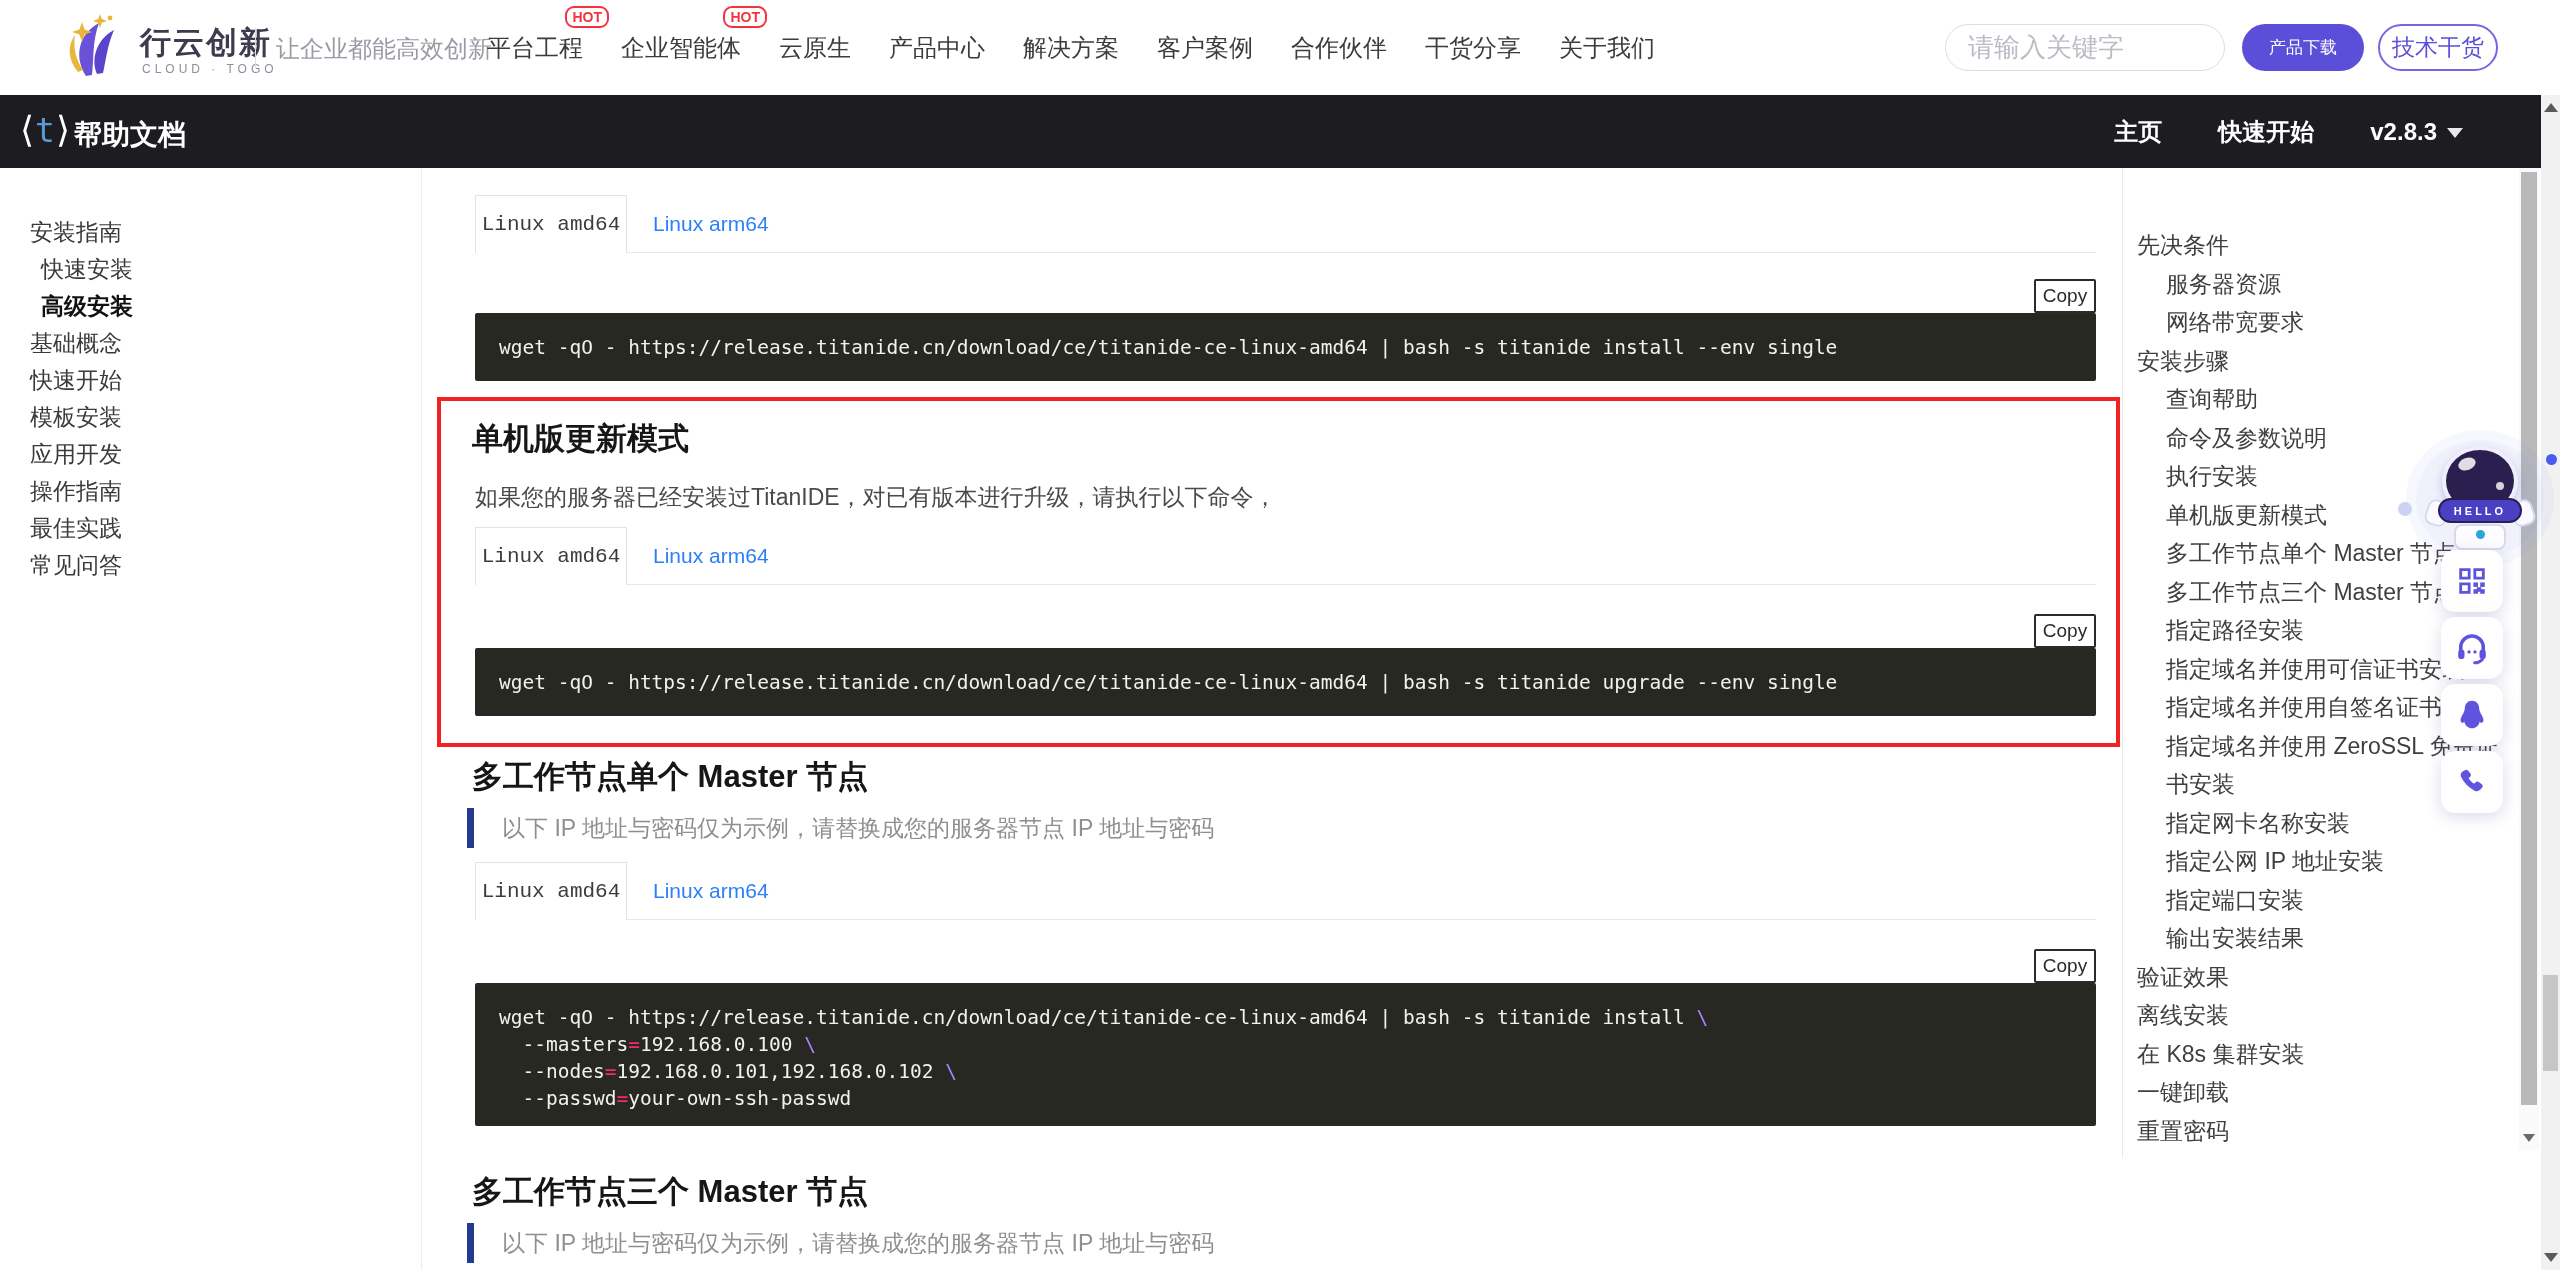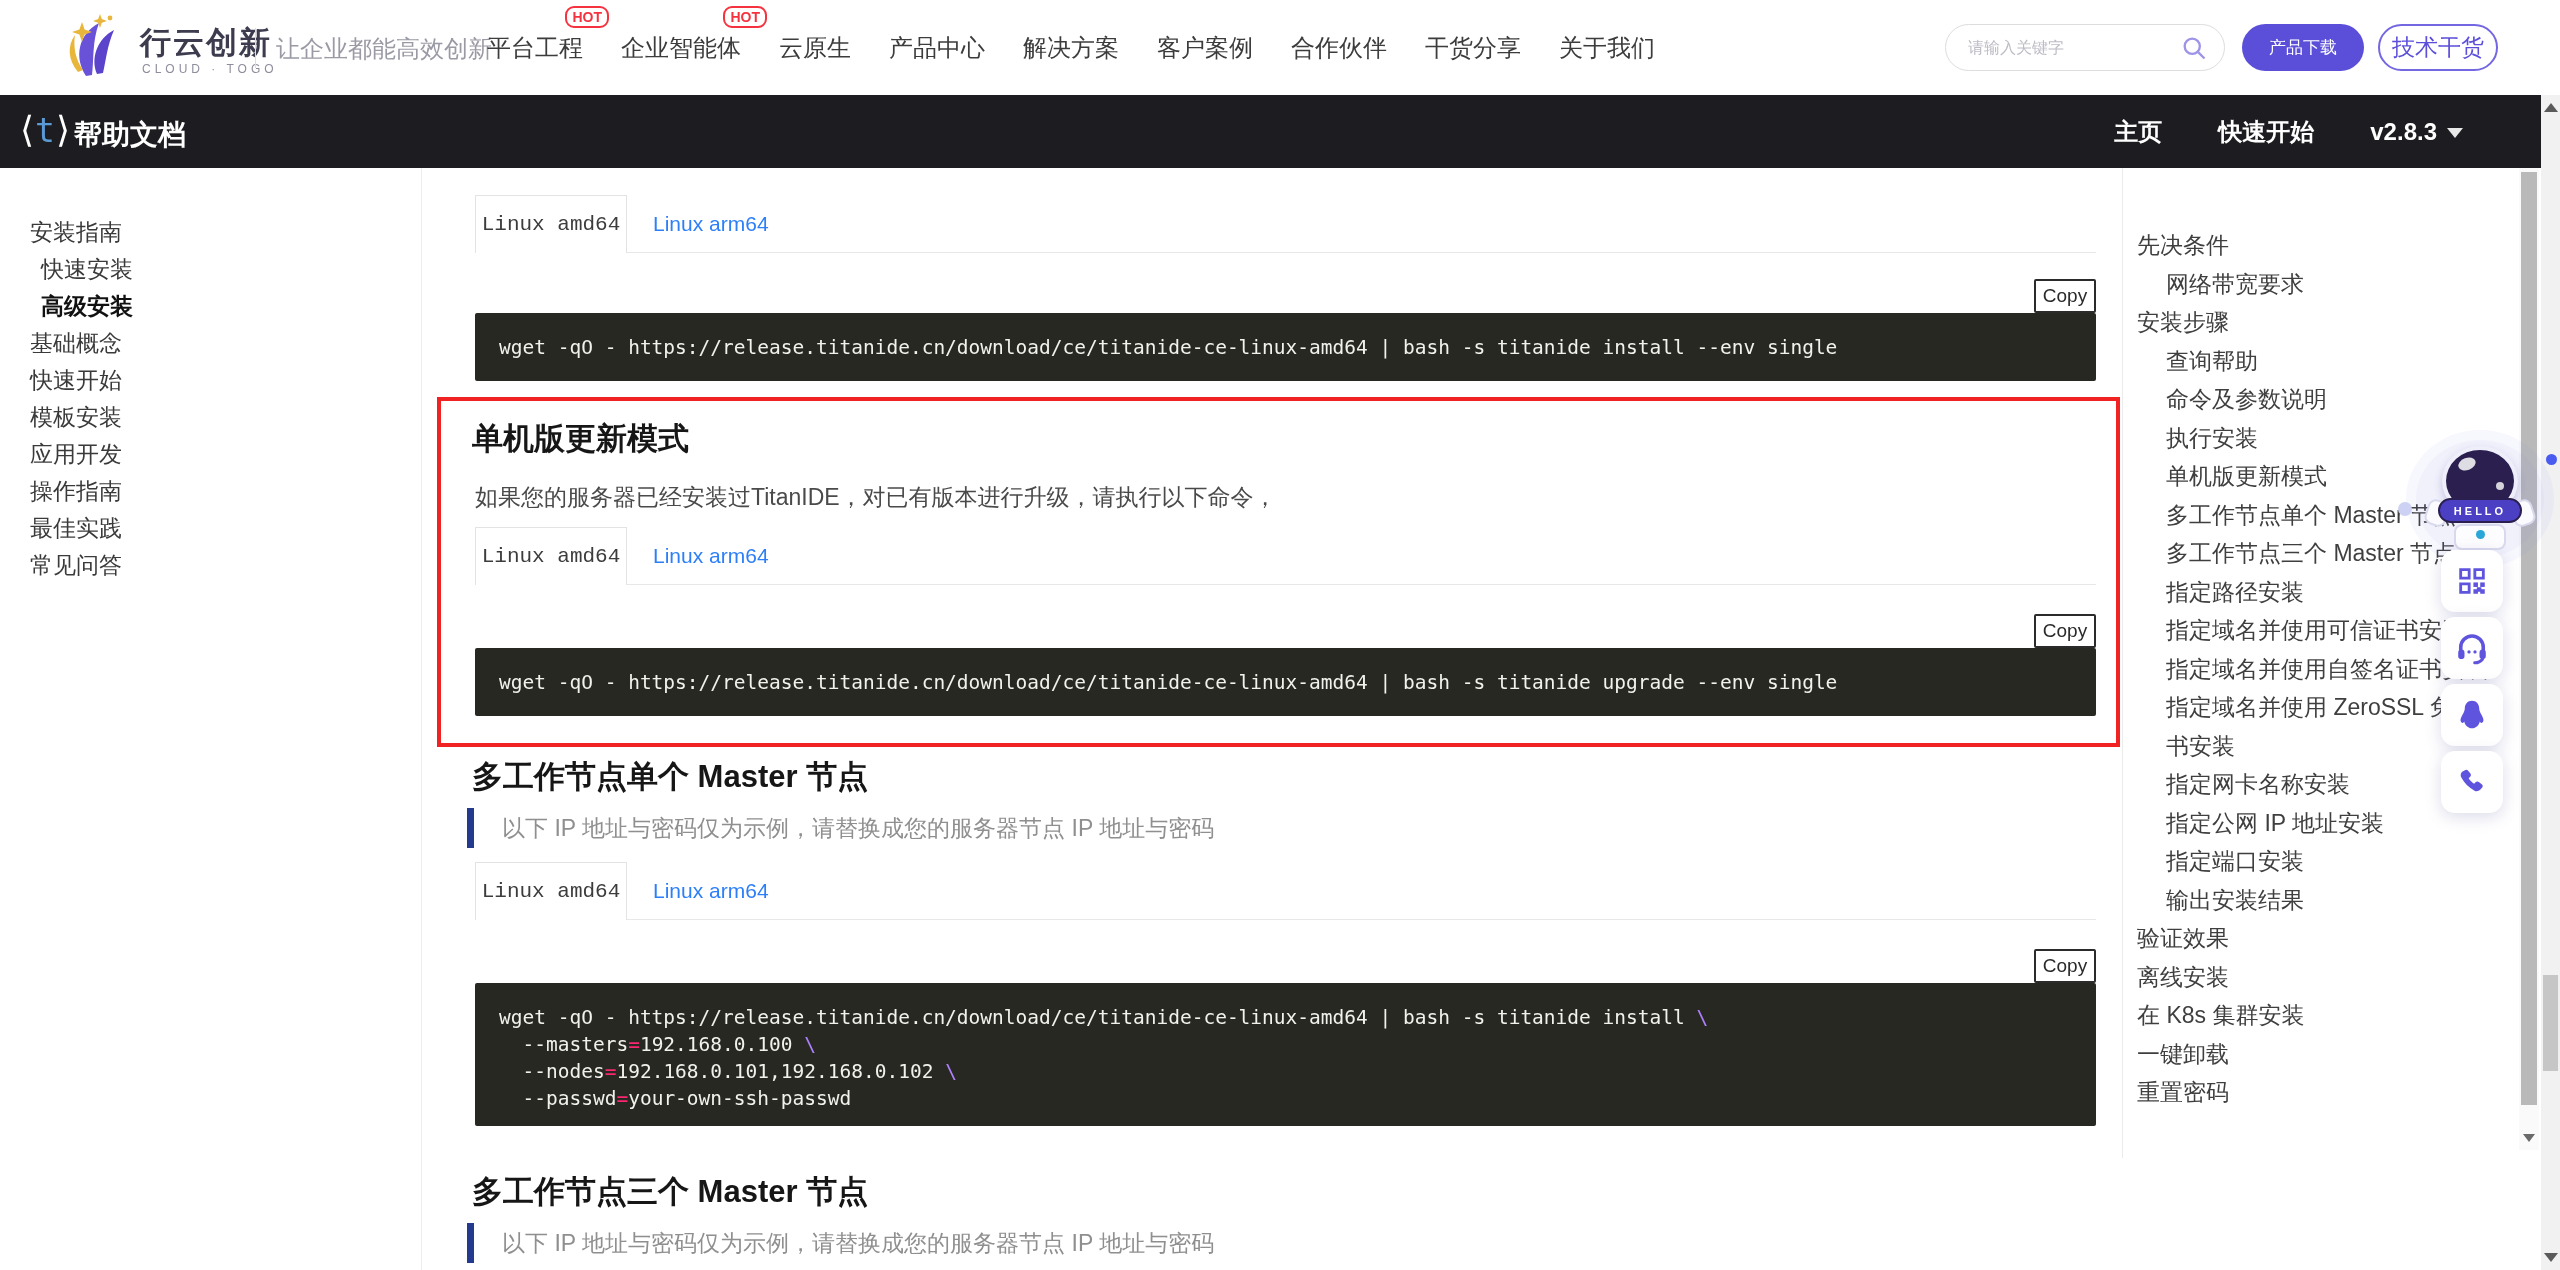--- a/index.html
+++ b/index.html
@@ -13,21 +13,21 @@
   .brand-name { position:absolute; left:140px; top:22px; font-size:31px; font-weight:700; color:#3c3c4e; letter-spacing:2px; }
   .brand-sub { position:absolute; left:142px; top:62px; font-size:12px; color:#8d8d9c; letter-spacing:4px; }
   .brand-divider { position:absolute; left:255px; top:28px; width:1px; height:40px; background:#ddd; }
   .tagline { position:absolute; left:276px; top:33px; font-size:24px; color:#9a9aa5; }
   .top-nav { position:absolute; left:487px; top:0; height:95px; display:flex; align-items:center; gap:38px; }
   .nav-item { position:relative; font-size:24px; color:#3c3c3c; cursor:pointer; white-space:nowrap; }
   .hot { position:absolute; top:-26px; right:-26px; font-size:14px; font-weight:700; color:#f5333f;
     border:2px solid #f5333f; border-radius:9px; padding:0 5px; line-height:18px; background:#fff; }
   .search-box { position:absolute; left:1945px; top:24px; width:280px; height:47px; border:1px solid #ddd;
     border-radius:24px; background:#fff; display:flex; align-items:center; padding:0 16px 0 22px; }
-  .search-box input { border:none; outline:none; flex:1; font-size:16px; color:#b91c1c; font-family:inherit; background:transparent; }
+  .search-box input { border:none; outline:none; flex:1; font-size:26px; color:#b91c1c; font-family:inherit; background:transparent; }
   .search-box input::placeholder { color:#bcbcc6; }
   .btn-download { position:absolute; left:2242px; top:24px; width:122px; height:47px; border-radius:24px;
     background:#5b4fd9; color:#fff; font-size:17px; display:flex; align-items:center; justify-content:center; cursor:pointer; }
   .btn-tech { position:absolute; left:2378px; top:24px; width:120px; height:47px; border-radius:24px;
     background:#fff; border:2px solid #7467e2; color:#5b4fd9; font-size:23px; display:flex; align-items:center; justify-content:center; cursor:pointer; }
 
   
   .doc-header { position:absolute; left:0; top:95px; width:2541px; height:73px; background:#1d1d21; }
   .doc-logo { position:absolute; left:20px; top:14px; font-size:36px; color:#fff; font-weight:400; letter-spacing:1px; }
   .doc-logo .t { color:#5b9bd5; font-family:"DejaVu Sans Mono", monospace; font-size:33px; }
@@ -228,20 +228,21 @@
     <div class="h2" style="top:1003px;">多工作节点三个 Master 节点</div>
     <div class="quote" style="top:1055px;">
       <div class="bar"></div>
       <div class="qtext">以下 IP 地址与密码仅为示例，请替换成您的服务器节点 IP 地址与密码</div>
     </div>
   </main>
 
   <div class="toc-divider"></div>
   <aside class="toc">
       <div class="toc-item">先决条件</div>
+      <div class="toc-item lvl2">服务器资源</div>
       <div class="toc-item lvl2">网络带宽要求</div>
       <div class="toc-item">安装步骤</div>
       <div class="toc-item lvl2">查询帮助</div>
       <div class="toc-item lvl2">命令及参数说明</div>
       <div class="toc-item lvl2">执行安装</div>
       <div class="toc-item lvl2">单机版更新模式</div>
       <div class="toc-item lvl2">多工作节点单个 Master 节点</div>
       <div class="toc-item lvl2">多工作节点三个 Master 节点</div>
       <div class="toc-item lvl2">指定路径安装</div>
       <div class="toc-item lvl2">指定域名并使用可信证书安装</div>

